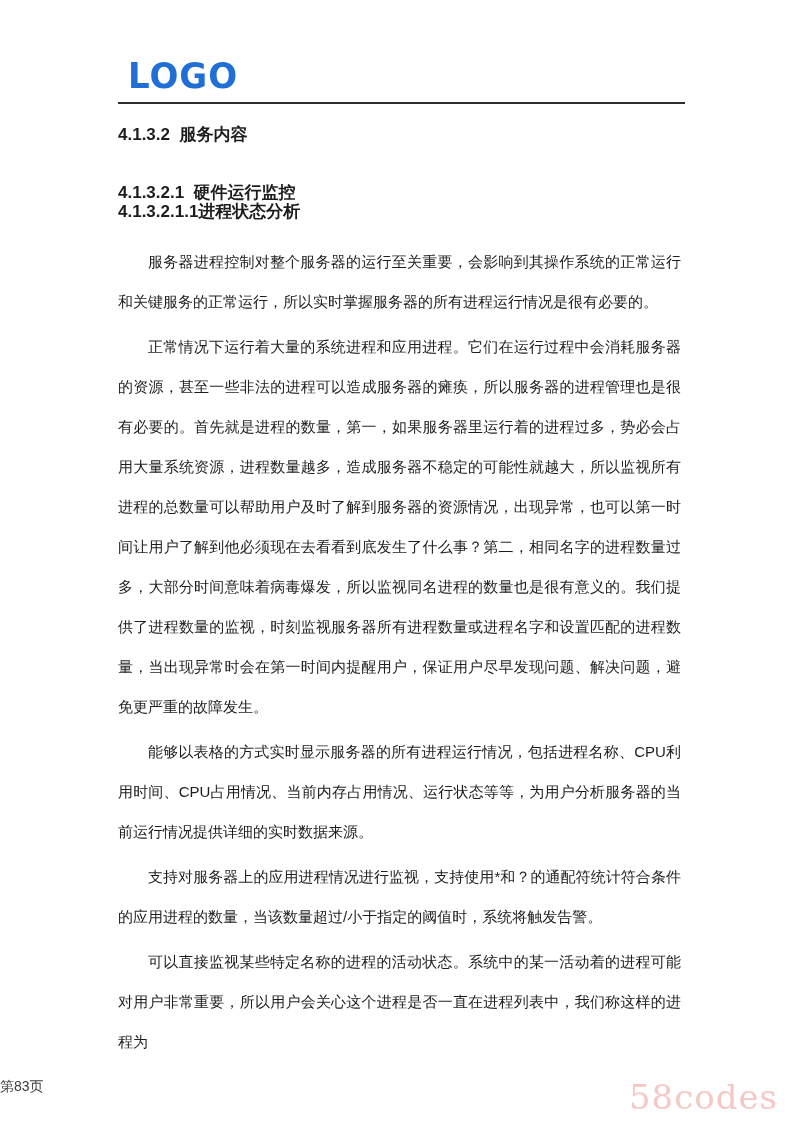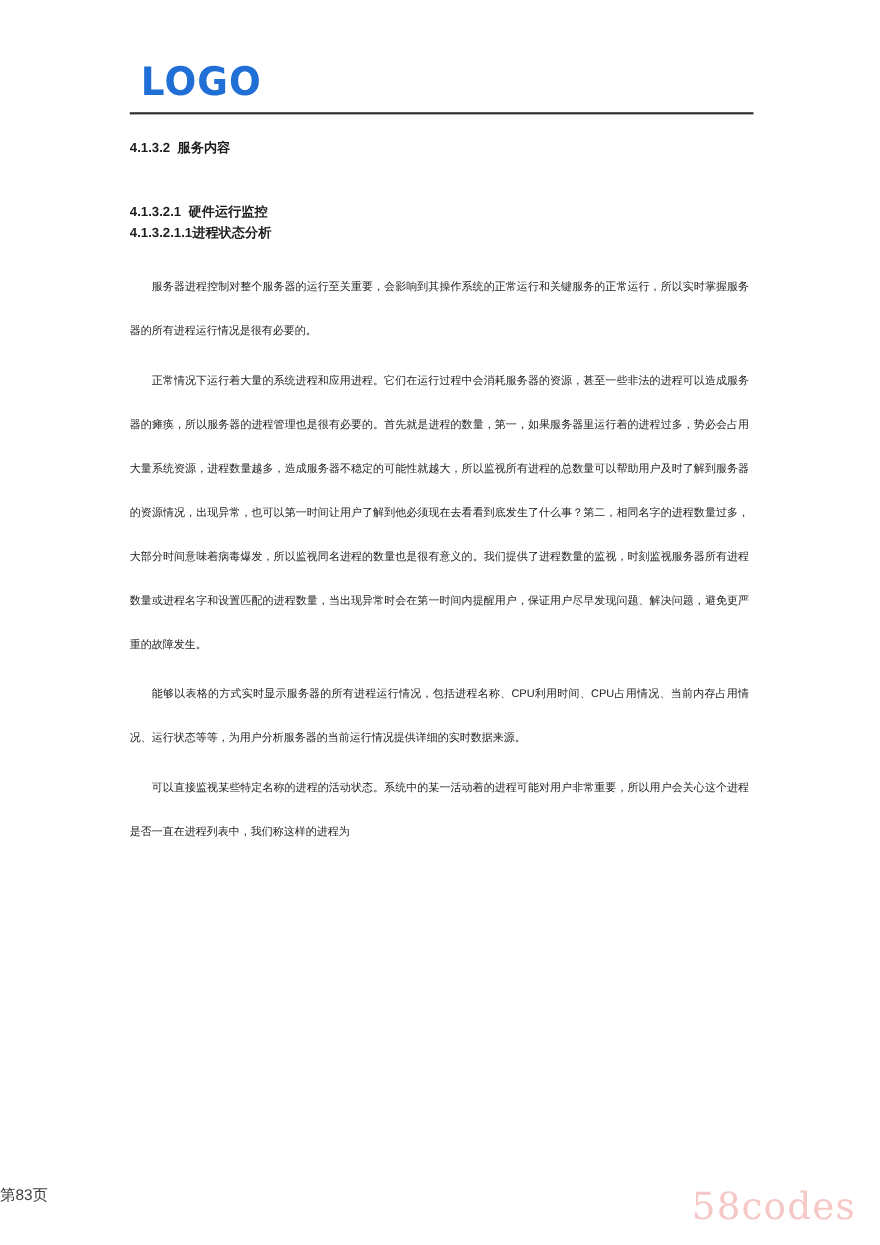--- a/index.html
+++ b/index.html
@@ -27,35 +27,35 @@
     color: var(--logo-blue, #1f6fd6);
     margin-left: 10px;
     transform: scaleY(1.05);
   }
   .header-rule {
     border: none;
     border-top: 2px solid var(--rule, #2e2e2e);
     margin: 9px 0 0 0;
   }
   .doc-heading {
-    font-size: 12px;
+    font-size: 17px;
     font-weight: bold;
     color: var(--body-text, #1d1d1d);
     line-height: 19px;
     margin: 0;
   }
   .h-1 { margin-top: 21px; }
   .h-2 { margin-top: 39px; }
   .h-3 { }
   .content {
     margin-top: 21px;
   }
   .content p {
     margin: 0 4px 5px 0;
-    font-size: 10px;
+    font-size: 15px;
     line-height: 40px;
     color: var(--body-text, #1d1d1d);
     text-indent: 2em;
     text-align: justify;
     text-justify: inter-character;
     word-break: break-all;
   }
   .page-footer {
     position: absolute;
     left: 0;
@@ -90,20 +90,21 @@
   <h2 class="doc-heading h-1">4.1.3.2&nbsp; 服务内容</h2>
 
   <h3 class="doc-heading h-2">4.1.3.2.1&nbsp; 硬件运行监控</h3>
 
   <h4 class="doc-heading h-3">4.1.3.2.1.1进程状态分析</h4>
 
   <div class="content">
     <p>服务器进程控制对整个服务器的运行至关重要，会影响到其操作系统的正常运行和关键服务的正常运行，所以实时掌握服务器的所有进程运行情况是很有必要的。</p>
     <p>正常情况下运行着大量的系统进程和应用进程。它们在运行过程中会消耗服务器的资源，甚至一些非法的进程可以造成服务器的瘫痪，所以服务器的进程管理也是很有必要的。首先就是进程的数量，第一，如果服务器里运行着的进程过多，势必会占用大量系统资源，进程数量越多，造成服务器不稳定的可能性就越大，所以监视所有进程的总数量可以帮助用户及时了解到服务器的资源情况，出现异常，也可以第一时间让用户了解到他必须现在去看看到底发生了什么事？第二，相同名字的进程数量过多，大部分时间意味着病毒爆发，所以监视同名进程的数量也是很有意义的。我们提供了进程数量的监视，时刻监视服务器所有进程数量或进程名字和设置匹配的进程数量，当出现异常时会在第一时间内提醒用户，保证用户尽早发现问题、解决问题，避免更严重的故障发生。</p>
     <p>能够以表格的方式实时显示服务器的所有进程运行情况，包括进程名称、CPU利用时间、CPU占用情况、当前内存占用情况、运行状态等等，为用户分析服务器的当前运行情况提供详细的实时数据来源。</p>
+    <p>支持对服务器上的应用进程情况进行监视，支持使用*和？的通配符统计符合条件的应用进程的数量，当该数量超过/小于指定的阈值时，系统将触发告警。</p>
     <p>可以直接监视某些特定名称的进程的活动状态。系统中的某一活动着的进程可能对用户非常重要，所以用户会关心这个进程是否一直在进程列表中，我们称这样的进程为</p>
   </div>
 
   <div class="page-footer">第83页</div>
 
   <div class="watermark">58codes</div>
 
 </div>
 
 </body></html>

